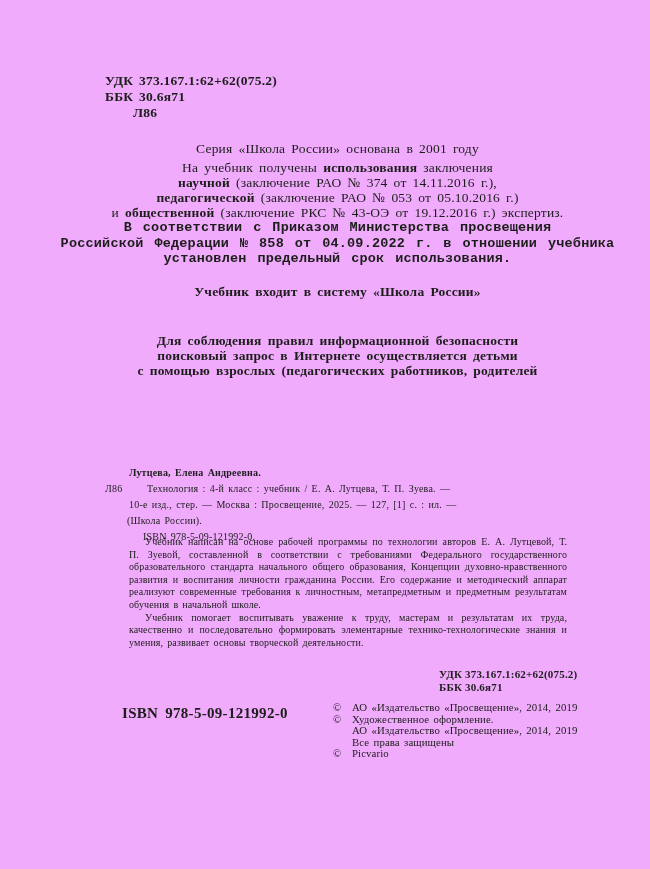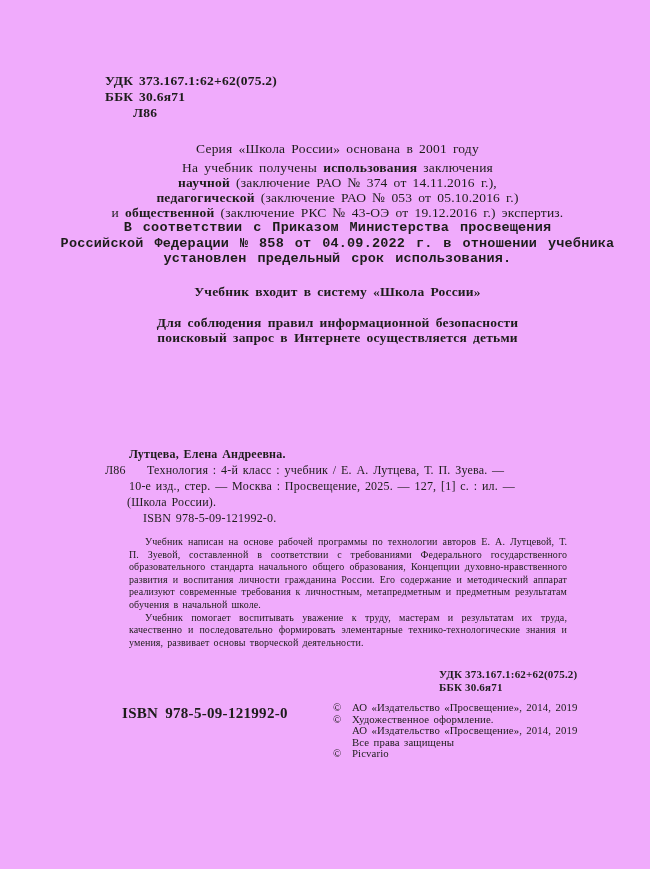--- a/index.html
+++ b/index.html
@@ -18,24 +18,24 @@
   
   #top-codes{left:105px;top:73px;font-size:13.5px;line-height:16px;font-weight:bold;letter-spacing:.25px;word-spacing:2px;}
   #top-codes .sign{padding-left:28px;}
 
   
   .cblock{left:35px;width:605px;text-align:center;font-size:13.5px;letter-spacing:.2px;word-spacing:2.5px;}
   #series-line{top:141px;font-weight:normal;}
   #expert-block{top:160px;line-height:15px;}
   #ministry-block{top:220px;line-height:15.5px;font-weight:bold;font-family:Liberation Mono, monospace;}
   #system-line{top:284px;font-weight:bold;}
-  #safety-block{top:315px;line-height:15px;font-weight:bold;}
+  #safety-block{top:333px;line-height:15px;font-weight:bold;}
 
   
-  #catalog{left:105px;top:446px;width:480px;font-size:12px;line-height:16px;letter-spacing:.2px;word-spacing:1.5px;}
+  #catalog{left:105px;top:465px;width:480px;font-size:10px;line-height:16px;letter-spacing:.2px;word-spacing:1.5px;}
   #catalog .l-author{padding-left:24px;font-weight:bold;}
   #catalog .l-title{position:relative;padding-left:42px;}
   #catalog .code{position:absolute;left:0;top:0;}
   #catalog .l-edition{padding-left:24px;}
   #catalog .l-series{padding-left:22px;}
   #catalog .l-isbn{padding-left:38px;}
 
   
   #annotation{left:129px;top:536px;width:438px;font-size:10px;line-height:12.6px;text-align:justify;letter-spacing:.1px;word-spacing:1.5px;}
   #annotation p{margin:0;text-indent:16px;}
@@ -74,20 +74,21 @@
     <div class="nw">В соответствии с Приказом Министерства просвещения</div>
     <div class="nw">Российской Федерации № 858 от 04.09.2022 г. в отношении учебника</div>
     <div class="nw">установлен предельный срок использования.</div>
   </div>
 
   <div id="system-line" class="abs cblock nw">Учебник входит в систему «Школа России»</div>
 
   <div id="safety-block" class="abs cblock">
     <div class="nw">Для соблюдения правил информационной безопасности</div>
     <div class="nw">поисковый запрос в Интернете осуществляется детьми</div>
+    <div class="nw">с помощью взрослых (педагогических работников, родителей</div>
   </div>
 
   <div id="catalog" class="abs">
     <div class="l-author nw">Лутцева, Елена Андреевна.</div>
     <div class="l-title nw">
       <span class="code">Л86</span>
       <span>Технология : 4-й класс : учебник / Е. А. Лутцева, Т. П. Зуева. —</span>
     </div>
     <div class="l-edition nw">10-е изд., стер. — Москва : Просвещение, 2025. — 127, [1] с. : ил. —</div>
     <div class="l-series nw">(Школа России).</div>

